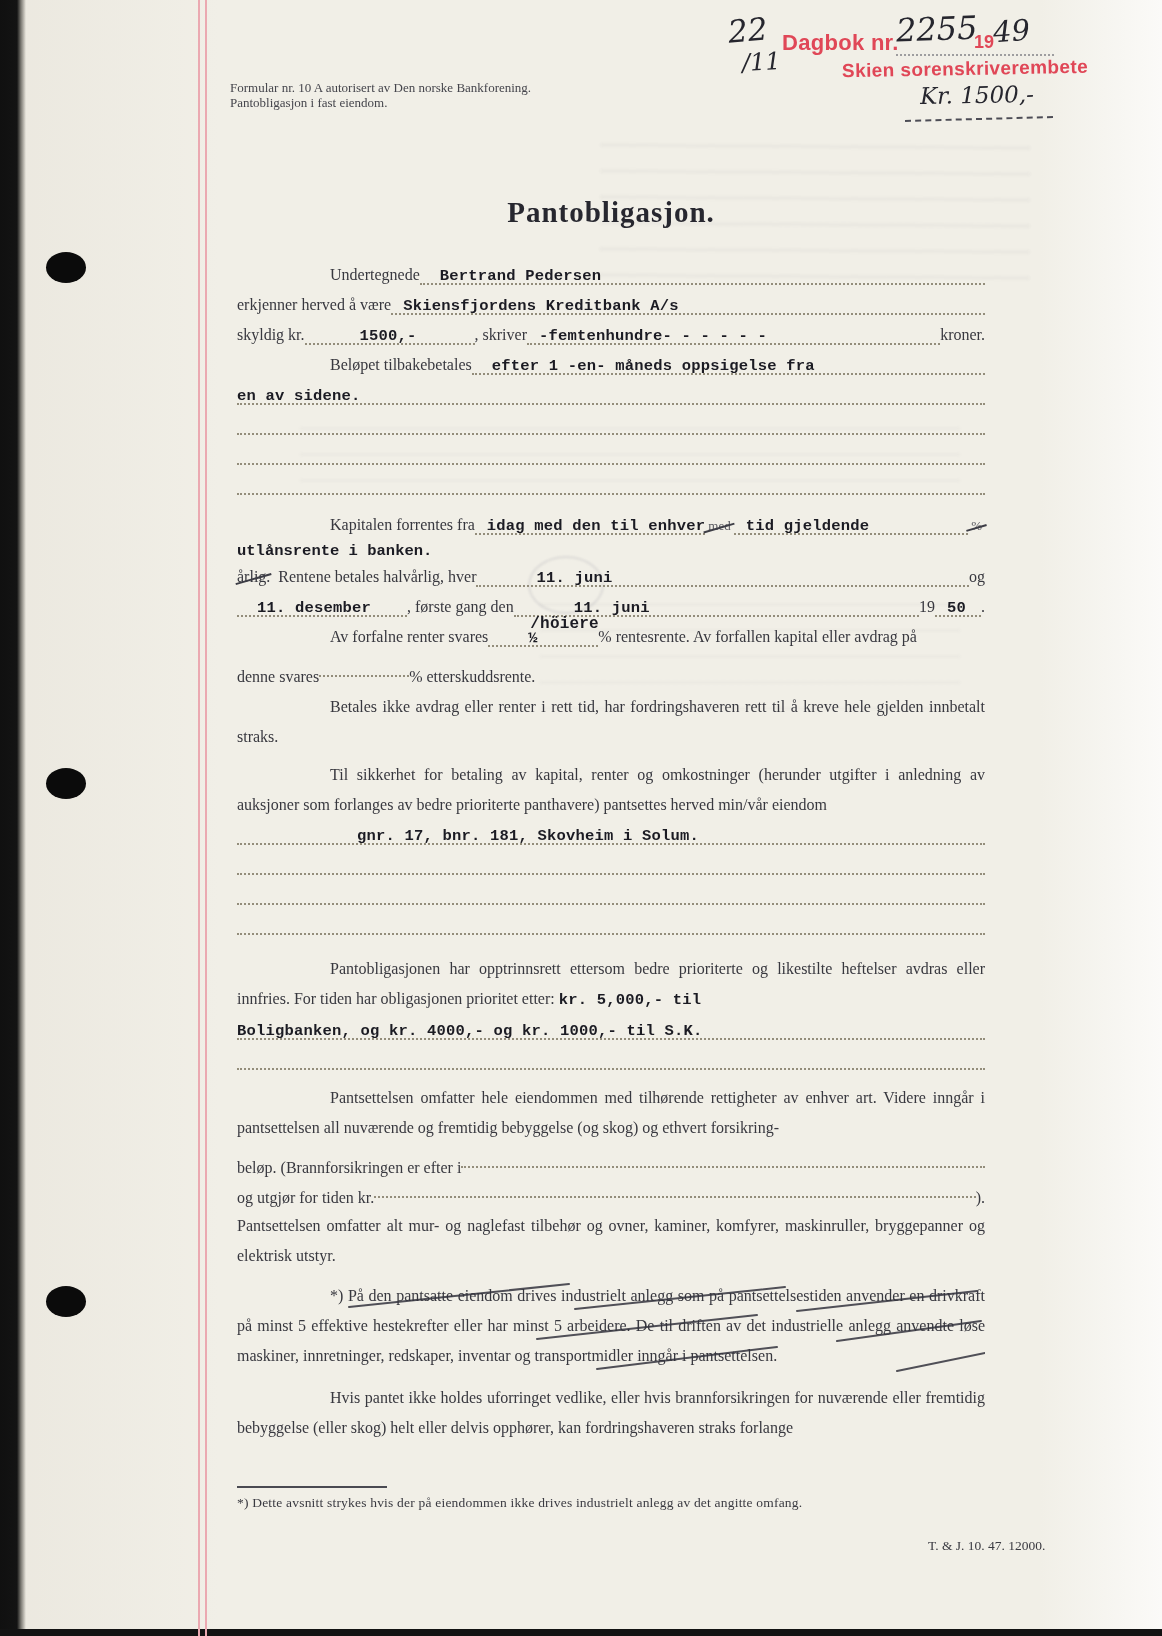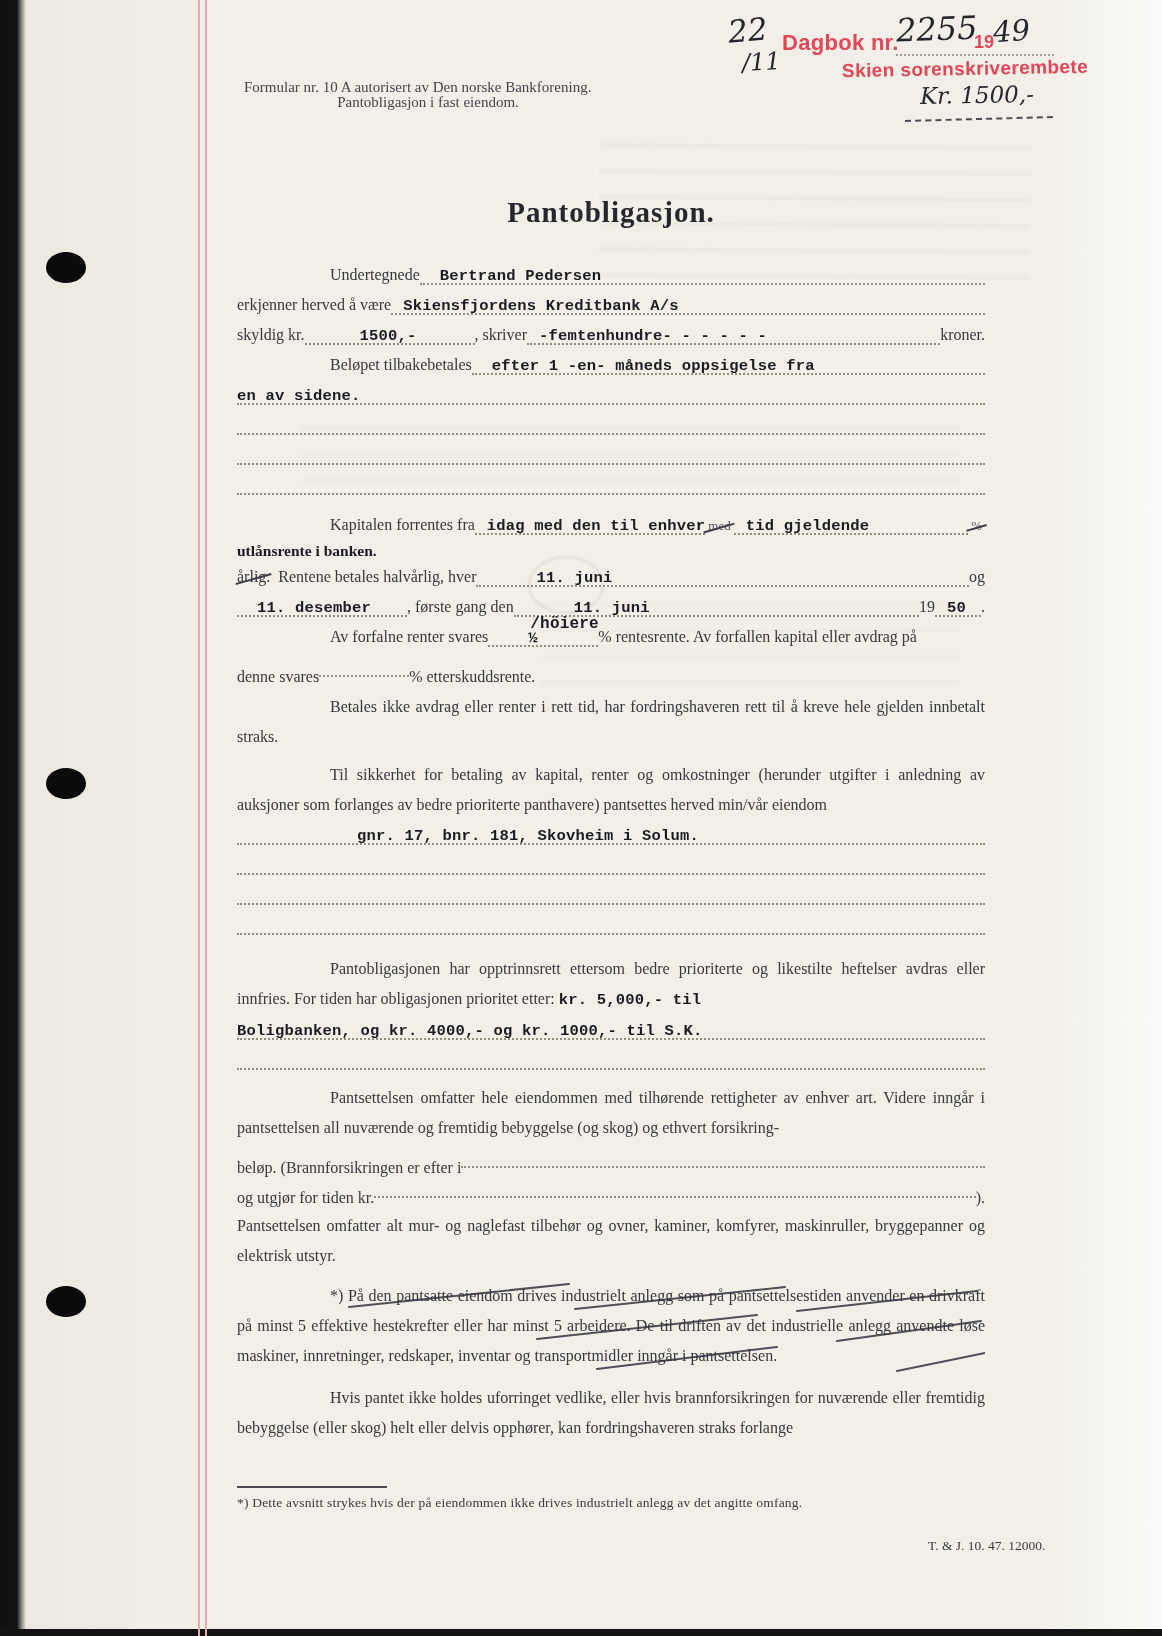--- a/index.html
+++ b/index.html
@@ -23,22 +23,22 @@
   
   .bleed { position:absolute; pointer-events:none; filter:blur(1.4px); opacity:.8;
            background:repeating-linear-gradient(0deg, rgba(110,110,125,0.085) 0 3px, transparent 3px 26px); }
   .b1 { left:600px; top:128px; width:430px; height:150px; transform:rotate(.4deg); }
   .b2 { left:300px; top:418px; width:660px; height:64px; opacity:.55; }
   .b3 { left:540px; top:602px; width:420px; height:108px; opacity:.6; }
   .ghost-circle { position:absolute; left:528px; top:556px; width:76px; height:58px; border:2px solid rgba(120,120,135,.16);
                   border-radius:50%; filter:blur(1px); }
 
   
-  .formular { position:absolute; left:244px; top:80px; font-size:15px; line-height:15px; color:#45454c; width:368px; }
-  .formular .c { text-align:center; }
+  .formular { position:absolute; left:230px; top:80px; font-size:13px; line-height:15px; color:#45454c; width:368px; }
+  .formular .c { text-align:left; }
 
   
   .hw { font-family:"DejaVu Serif", serif; font-style:italic; color:#26262e; }
   .stamp-red { font-family:"Liberation Sans", sans-serif; font-weight:bold; color:#e04757; }
   .hw-day   { position:absolute; left:728px; top:12px; font-size:31px; transform:rotate(-5deg); }
   .hw-month { position:absolute; left:742px; top:48px; font-size:24px; transform:rotate(-3deg); }
   .dagbok-label { position:absolute; left:782px; top:30px; font-size:22px; letter-spacing:.3px; }
   .hw-number { position:absolute; left:896px; top:10px; font-size:32px; transform:rotate(-2deg); }
   .year-print { position:absolute; left:974px; top:32px; font-size:18px; }
   .hw-year { position:absolute; left:993px; top:14px; font-size:29px; transform:rotate(-4deg); }
@@ -56,21 +56,21 @@
   .fline { display:flex; align-items:baseline; height:30px; white-space:nowrap; }
   .indent { margin-left:93px; }
   .dotfill { position:relative; flex:1 1 auto; height:30px; min-width:18px; }
   .dotfill::after { content:""; position:absolute; left:0; right:0; bottom:5px; border-bottom:2px dotted #938d7b; }
   .df0 { flex:0 0 auto; }
   .b170 { flex-basis:170px; } .b110 { flex-basis:110px; } .b90 { flex-basis:90px; } .b46 { flex-basis:46px; }
   .pl12 { padding-left:12px; } .pl20 { padding-left:20px; } .pl40 { padding-left:40px; } .pl55 { padding-left:55px; } .pl60 { padding-left:60px; }
 
   .typed { font-family:"Liberation Mono","DejaVu Sans Mono",monospace; font-weight:bold;
            font-size:15.5px; color:#1b1b23; letter-spacing:.2px; position:relative; }
-  .typed-line { font-family:Liberation Serif, serif; font-weight:bold;
+  .typed-line { font-family:Liberation Mono, monospace; font-weight:bold;
                 font-size:15.5px; color:#1b1b23; height:22px; line-height:22px; }
   .insert { position:absolute; top:-13px; left:42px; font-size:16px; }
 
   .smallprint { font-size:13px; color:#55555c; padding:0 3px; }
   .struck { display:inline-block; position:relative; }
   .struck::after { content:""; position:absolute; left:-2px; right:-2px; top:52%; border-top:2px solid #3d3d46; transform:rotate(-16deg); }
 
   .para { text-align:justify; text-indent:93px; margin-top:6px; }
   .para.noind { text-indent:0; }
   .mt8 { margin-top:8px; } .mt10 { margin-top:10px; } .mt12 { margin-top:12px; } .mt14 { margin-top:14px; }

